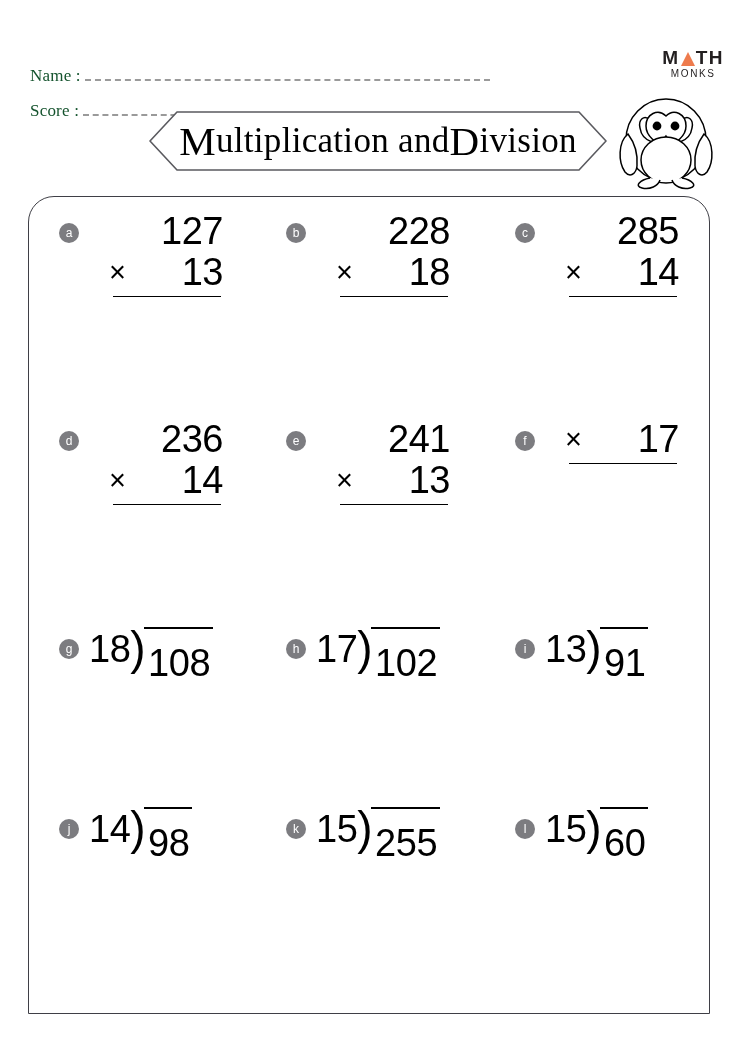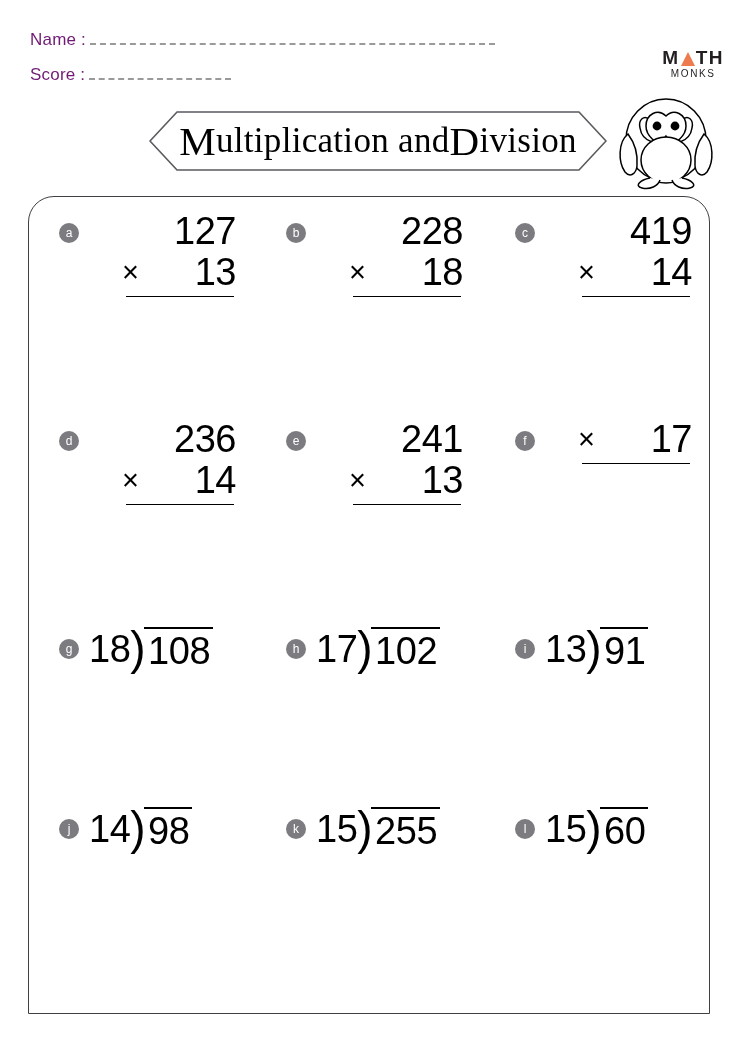--- a/index.html
+++ b/index.html
@@ -26,24 +26,25 @@
   .field-row {
     position: absolute;
     display: flex;
     align-items: baseline;
   }
   #name-row { left: 30px; top: 30px; }
   #score-row { left: 30px; top: 65px; }
 
   .field-label {
     font-size: 17px;
-    color: #701a75;
-    font-family: Liberation Sans, sans-serif;
+    color: #14532d;
+    font-family: Liberation Serif, serif;
     letter-spacing: 0.2px;
     white-space: pre;
+    margin-top: 36px;
   }
   .field-line {
     display: inline-block;
     border-bottom: 2px dashed #9a9a9a;
     height: 12px;
     margin-left: 4px;
   }
   #name-line { width: 405px; }
   #score-line { width: 142px; }
 
@@ -158,21 +159,21 @@
     align-items: center;
     justify-content: center;
     line-height: 1;
   }
   .mul .badge { left: 28px; top: 12px; }
   .div .badge { left: 28px; top: 18px; }
 
   
   .mul-stack {
     position: absolute;
-    left: 75px;
+    left: 62px;
     top: 0px;
     width: 148px;
   }
   .mul-top, .mul-bot {
     font-family: "Liberation Sans", sans-serif;
     font-size: 38px;
     color: #000;
     line-height: 1.08;
     text-align: right;
     padding-right: 18px;
@@ -208,21 +209,21 @@
   }
   .div-divisor { padding-top: 2px; }
   .div-paren {
     font-size: 46px;
     line-height: 0.92;
     margin: 0 1px 0 0;
     font-family: "Liberation Sans", sans-serif;
   }
   .div-dividend {
     border-top: 2.2px solid #000;
-    padding: 2px 3px 0 4px;
+    padding: 14px 3px 0 4px;
     margin-left: -2px;
   }
 </style>
 </head>
 <body>
 
 <div id="header">
 
   <div class="field-row" id="name-row">
     <span class="field-label">Name :</span>
@@ -297,21 +298,21 @@
           <span class="mul-op">×</span>
           <span>18</span>
         </div>
         <div class="mul-rule"></div>
       </div>
     </div>
 
     <div class="prob mul c2">
       <div class="badge">c</div>
       <div class="mul-stack">
-        <div class="mul-top">419</div>
+        <div class="mul-top">285</div>
         <div class="mul-bot">
           <span class="mul-op">×</span>
           <span>14</span>
         </div>
         <div class="mul-rule"></div>
       </div>
     </div>
   </div>
 
   <div class="prob-row" id="row-2">

